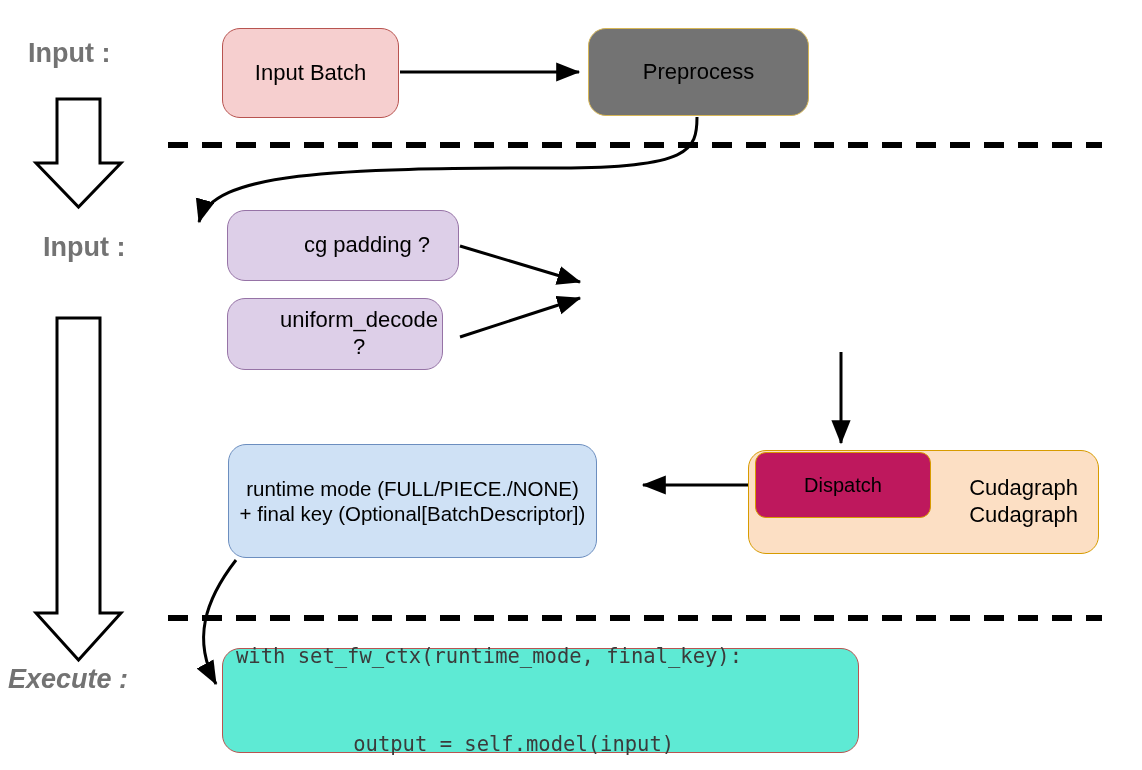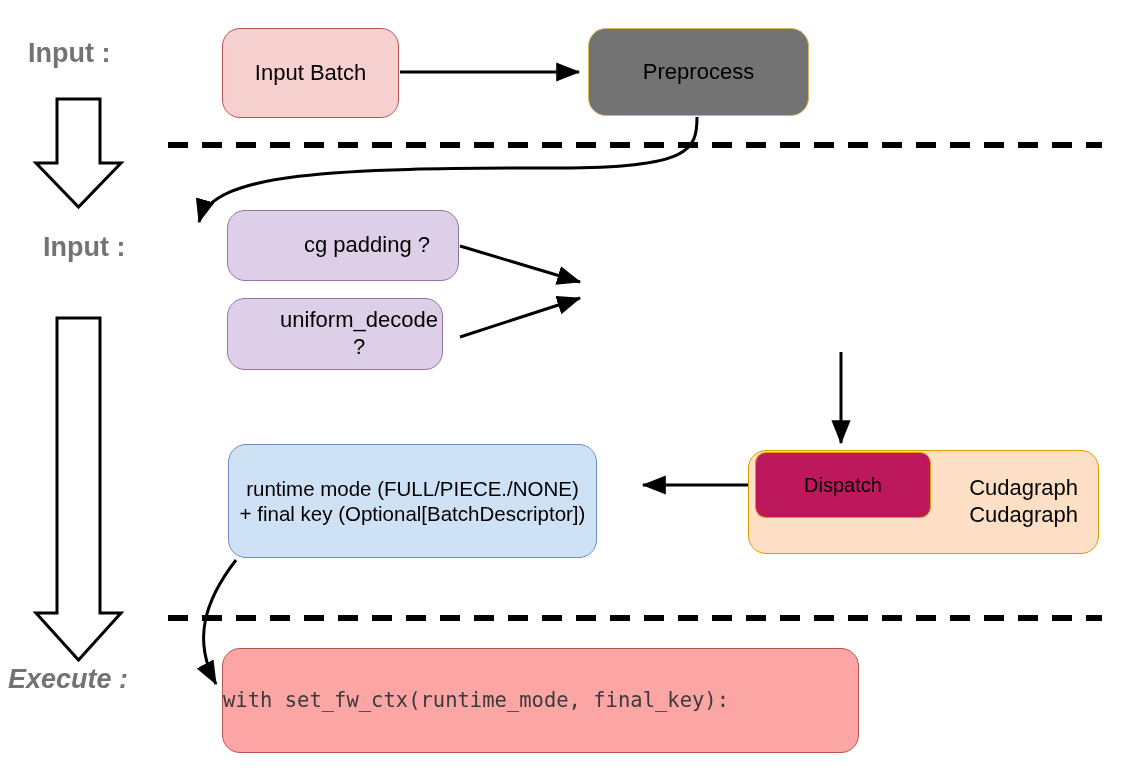--- a/index.html
+++ b/index.html
@@ -17,25 +17,25 @@
         align-items:center;justify-content:center;text-align:center;
         border-radius:18px;color:#000;line-height:1.22;}
 
   .n-input  {background:#f6cfcf;border:1.6px solid #b85450;}
   .n-pre    {background:#737373;border:1.6px solid #d6b656;text-align:center;}
   .n-purple {background:#ddcfe8;border:1.6px solid #9673a6;padding-left:48px;}
   .n-green  {background:#d5e8d4;border:1.6px solid #82b366;}
   .n-blue   {background:#cfe1f5;border:1.6px solid #6c8ebf;}
   .n-orange-outer{background:#fcdfc4;border:1.8px solid #d79b00;}
   .n-orange-inner{background:#be185d;border:1.8px solid #d79b00;}
-  .n-code   {background:#fca5a5;border:1.6px solid #b85450;
+  .n-code   {background:#5eead4;border:1.6px solid #b85450;
              font-family:"DejaVu Sans Mono","Liberation Mono",monospace;
              justify-content:flex-start;align-items:center;
              white-space:pre;font-size:20.5px;line-height:1.42;
-             color:#3b3b3b;}
+             padding-left:13px;color:#3b3b3b;}
 
   #inputBatch   {left:222px;top:28px;width:177px;height:90px;font-size:22px;}
   #preprocess   {left:588px;top:28px;width:221px;height:88px;font-size:22px;}
   #cgPadding    {left:227px;top:210px;width:232px;height:71px;font-size:22px;}
   #uniformDecode{left:227px;top:298px;width:216px;height:72px;font-size:22px;}
   #initKey      {left:590px;top:235px;width:516px;height:116px;font-size:21px;
                  padding:0 14px;}
   #runtimeMode  {left:228px;top:444px;width:369px;height:114px;font-size:20.5px;
                  padding:0 10px;}
   #cudagraphOuter{left:748px;top:450px;width:351px;height:104px;
@@ -109,16 +109,17 @@
       <div>Cudagraph</div>
       <div>Cudagraph</div>
     </div>
   </div>
 
   <div class="node n-orange-inner" id="dispatch">Dispatch</div>
 
   <div class="node n-code" id="codeBox">
     <div>
       <div>with set_fw_ctx(runtime_mode, final_key):</div>
+      <div>    output = self.model(input)</div>
     </div>
   </div>
 
 </div>
 
 </body></html>

